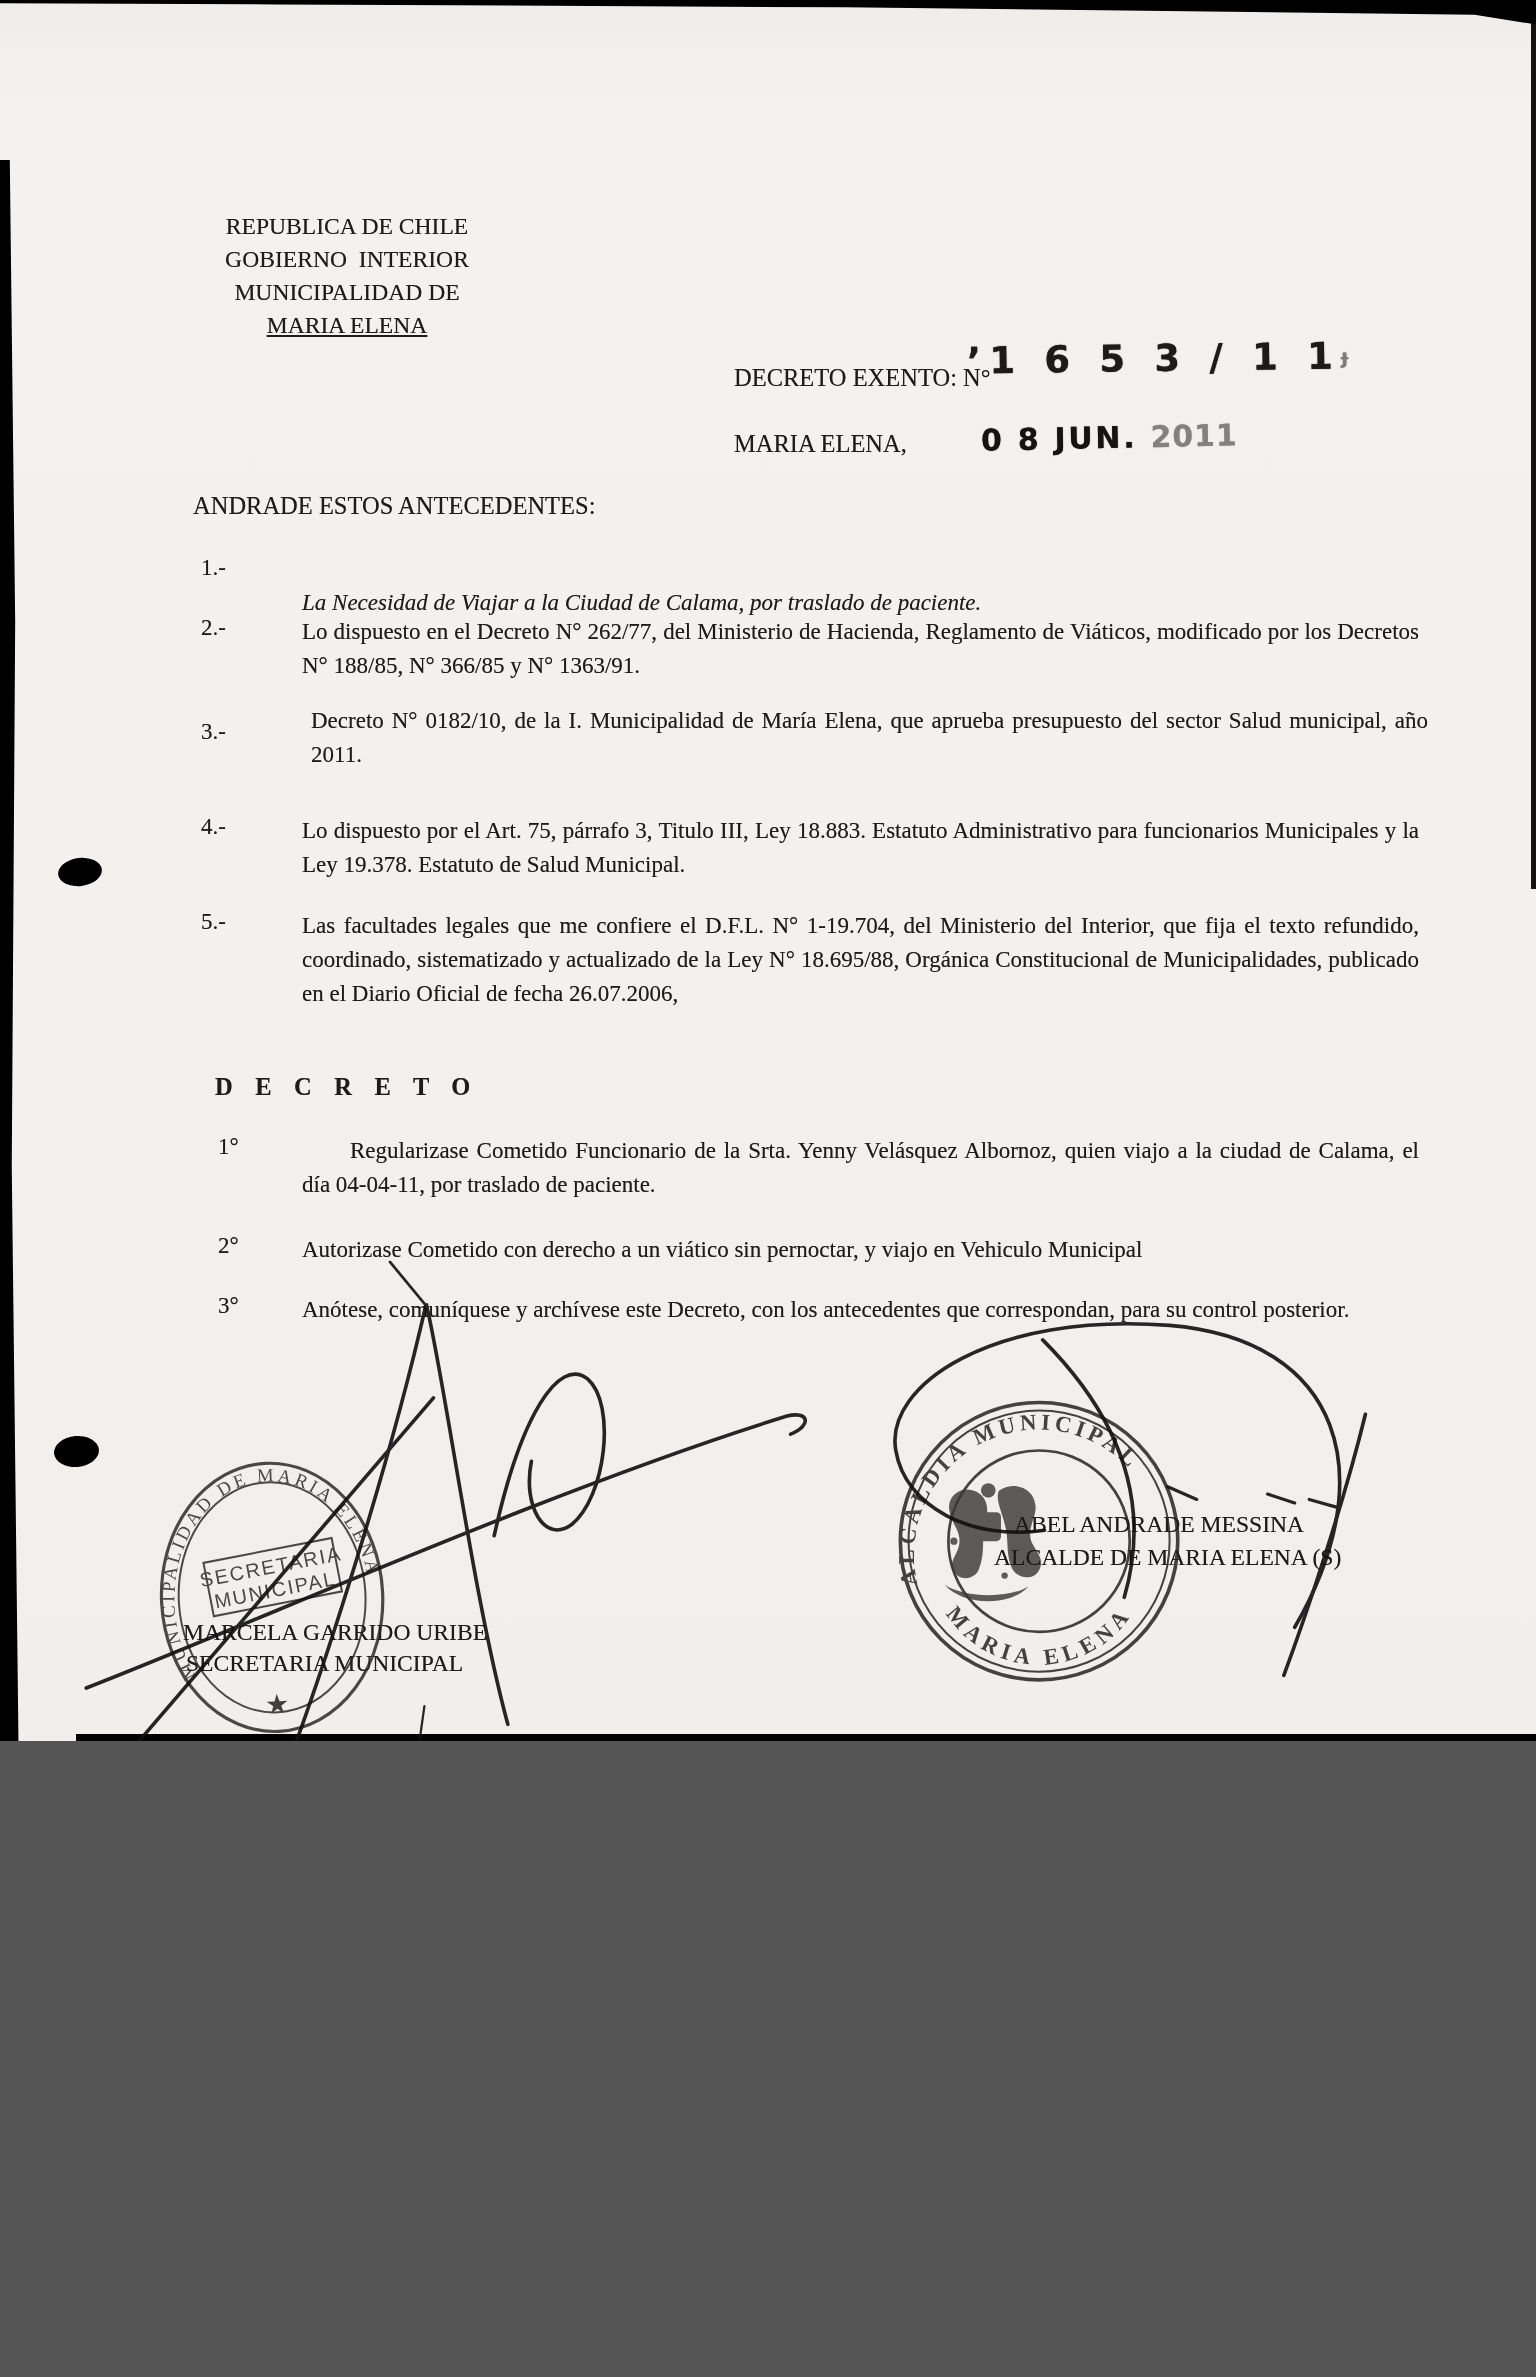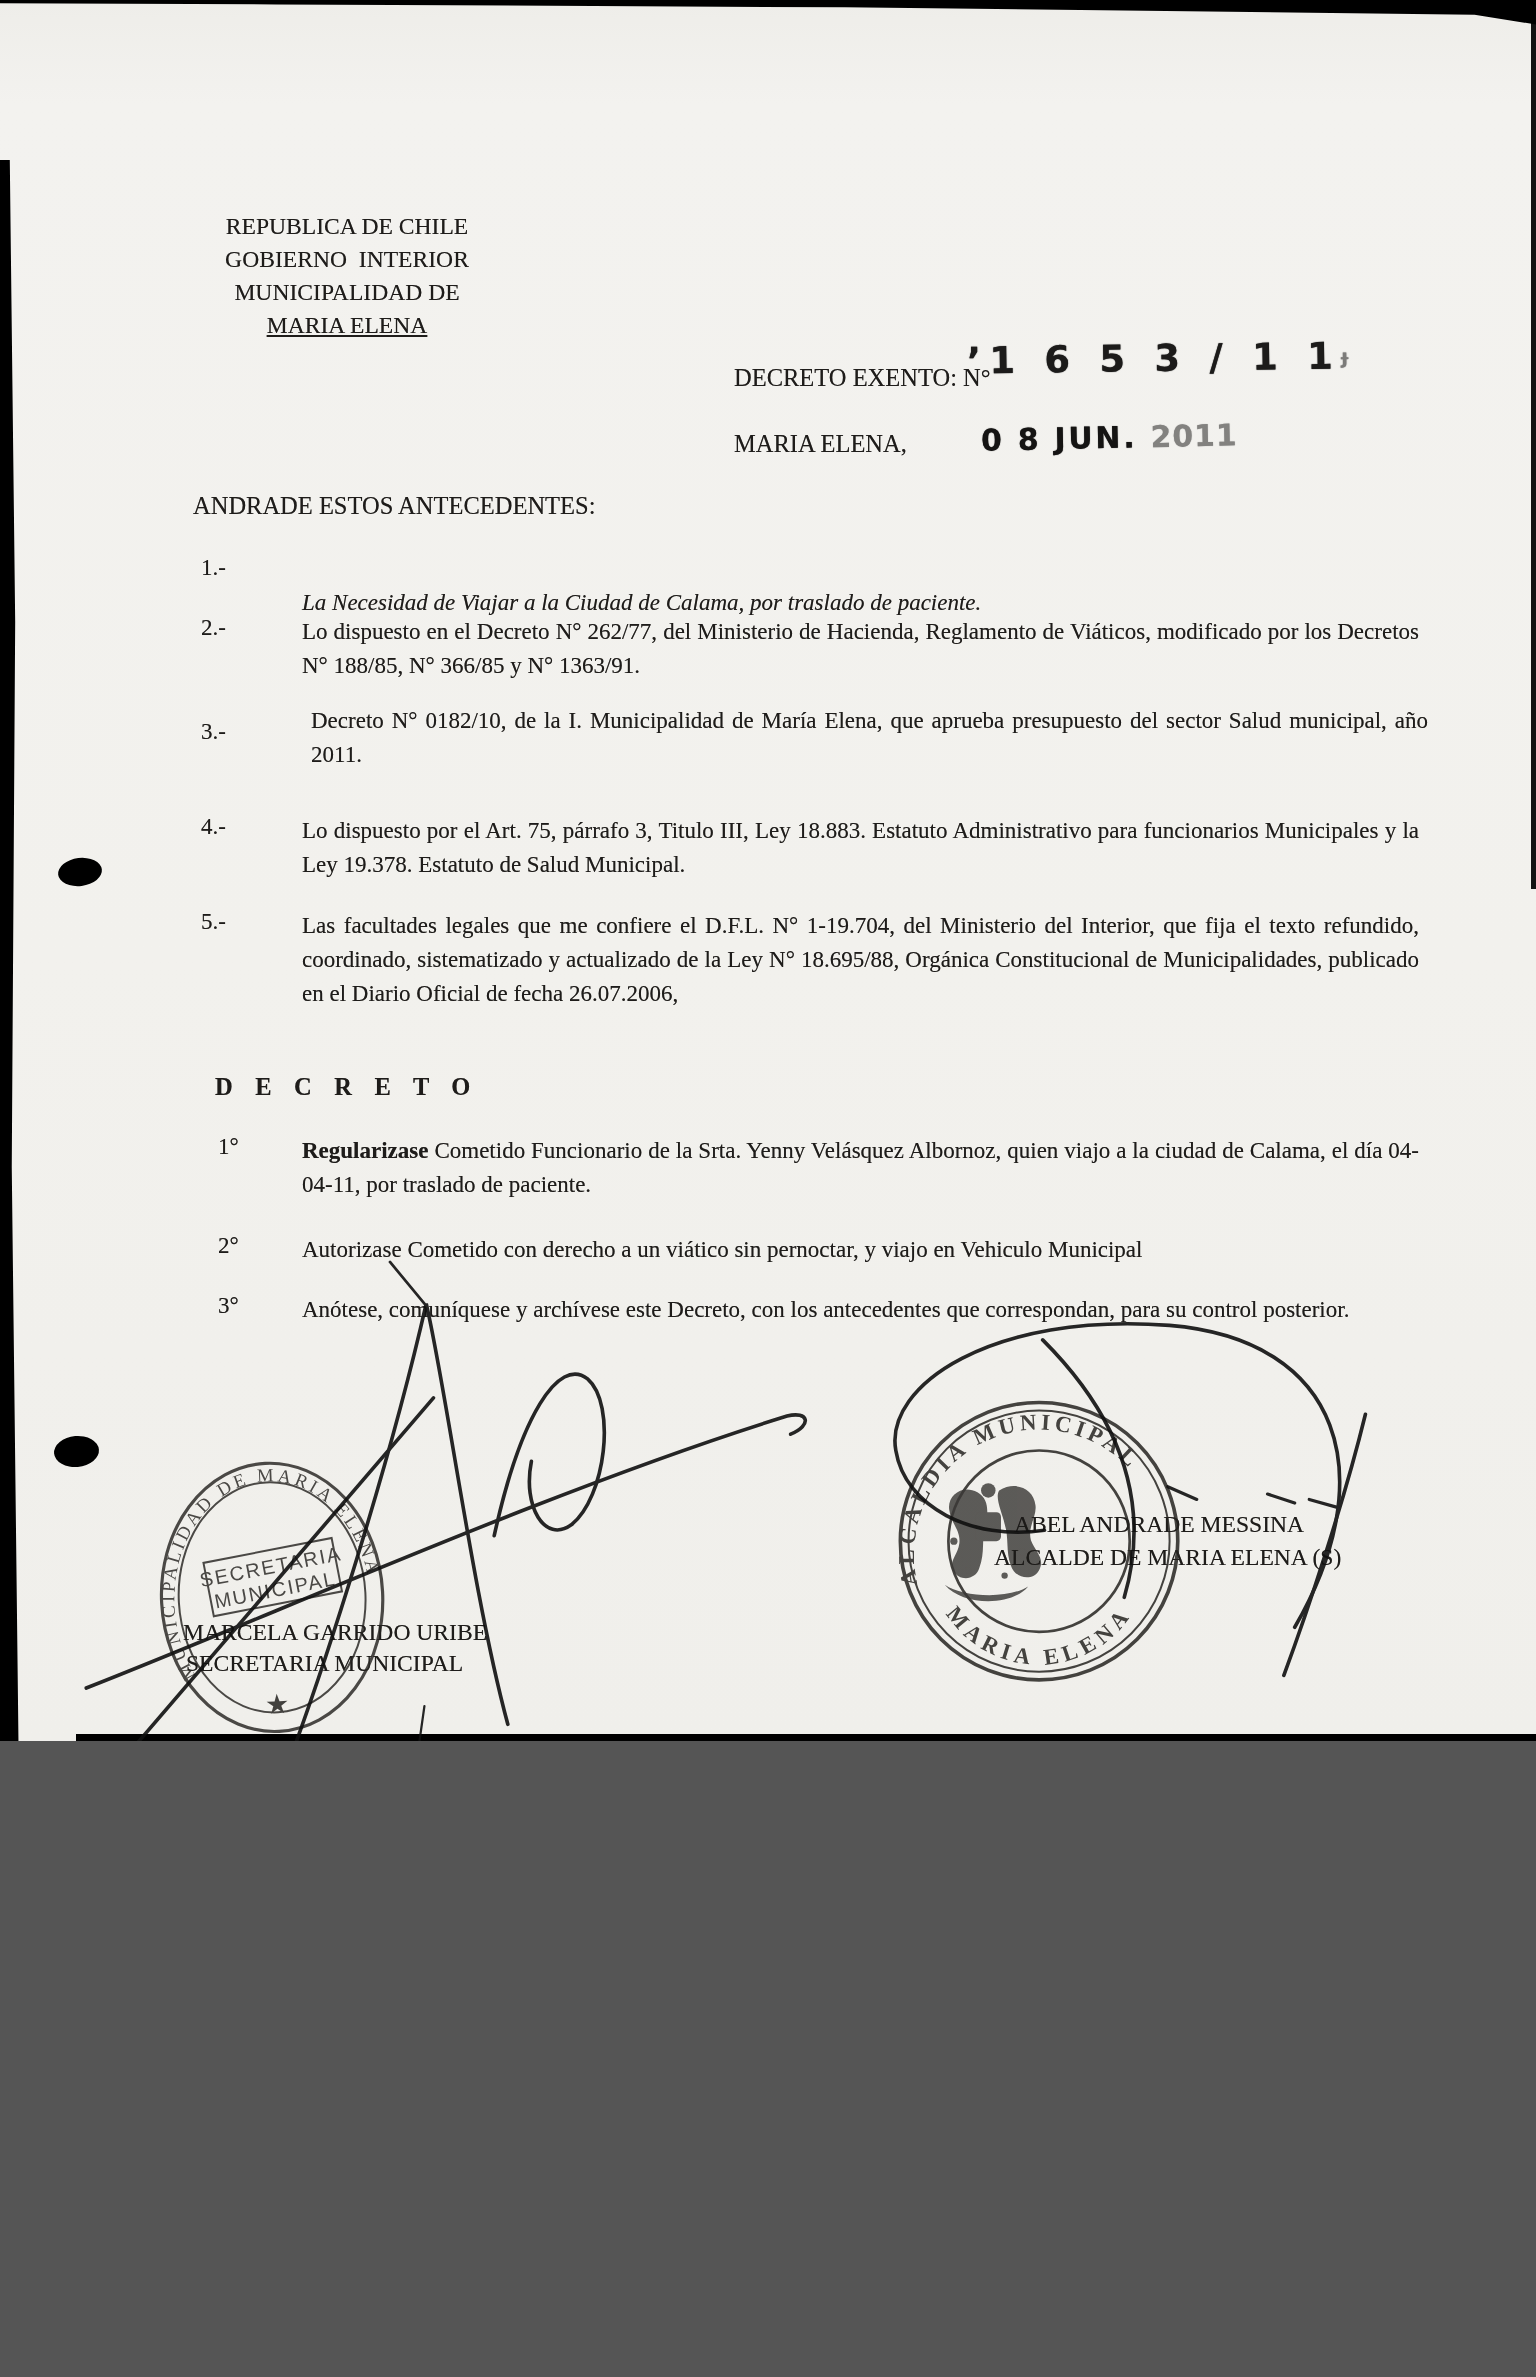--- a/index.html
+++ b/index.html
@@ -37,21 +37,21 @@
   .stampnum .tail{font-size:20px;letter-spacing:0;opacity:.55;vertical-align:5.4px;}
   .datestamp{left:981px;top:420px;font-family:"DejaVu Sans",sans-serif;font-weight:700;
     font-size:30px;letter-spacing:2.7px;color:#151413;transform:rotate(-1.2deg);
     text-shadow:0 0 0.9px #333;}
   .datestamp .yr{opacity:.5;letter-spacing:0.9px;}
   
   .item-num{position:absolute;left:201px;font-size:23px;text-shadow:0 0 0.6px rgba(40,38,35,.55);}
   .item-txt{position:absolute;left:302px;width:1117px;font-size:23px;line-height:34px;margin:0;
     text-shadow:0 0 0.6px rgba(40,38,35,.55);}
   .just{text-align:justify;}
-  .b{font-weight:700;}
+  .b{font-weight:400;margin-left:48px;}
   .dtitle{left:215px;top:1073px;font-size:24.5px;font-weight:700;letter-spacing:8.2px;}
   
   .u2{text-decoration:underline;}
   svg.overlay{position:absolute;left:0;top:0;pointer-events:none;}
   .small{font-size:21px;}
 </style>
 </head>
 <body>
 
 <div class="page">

